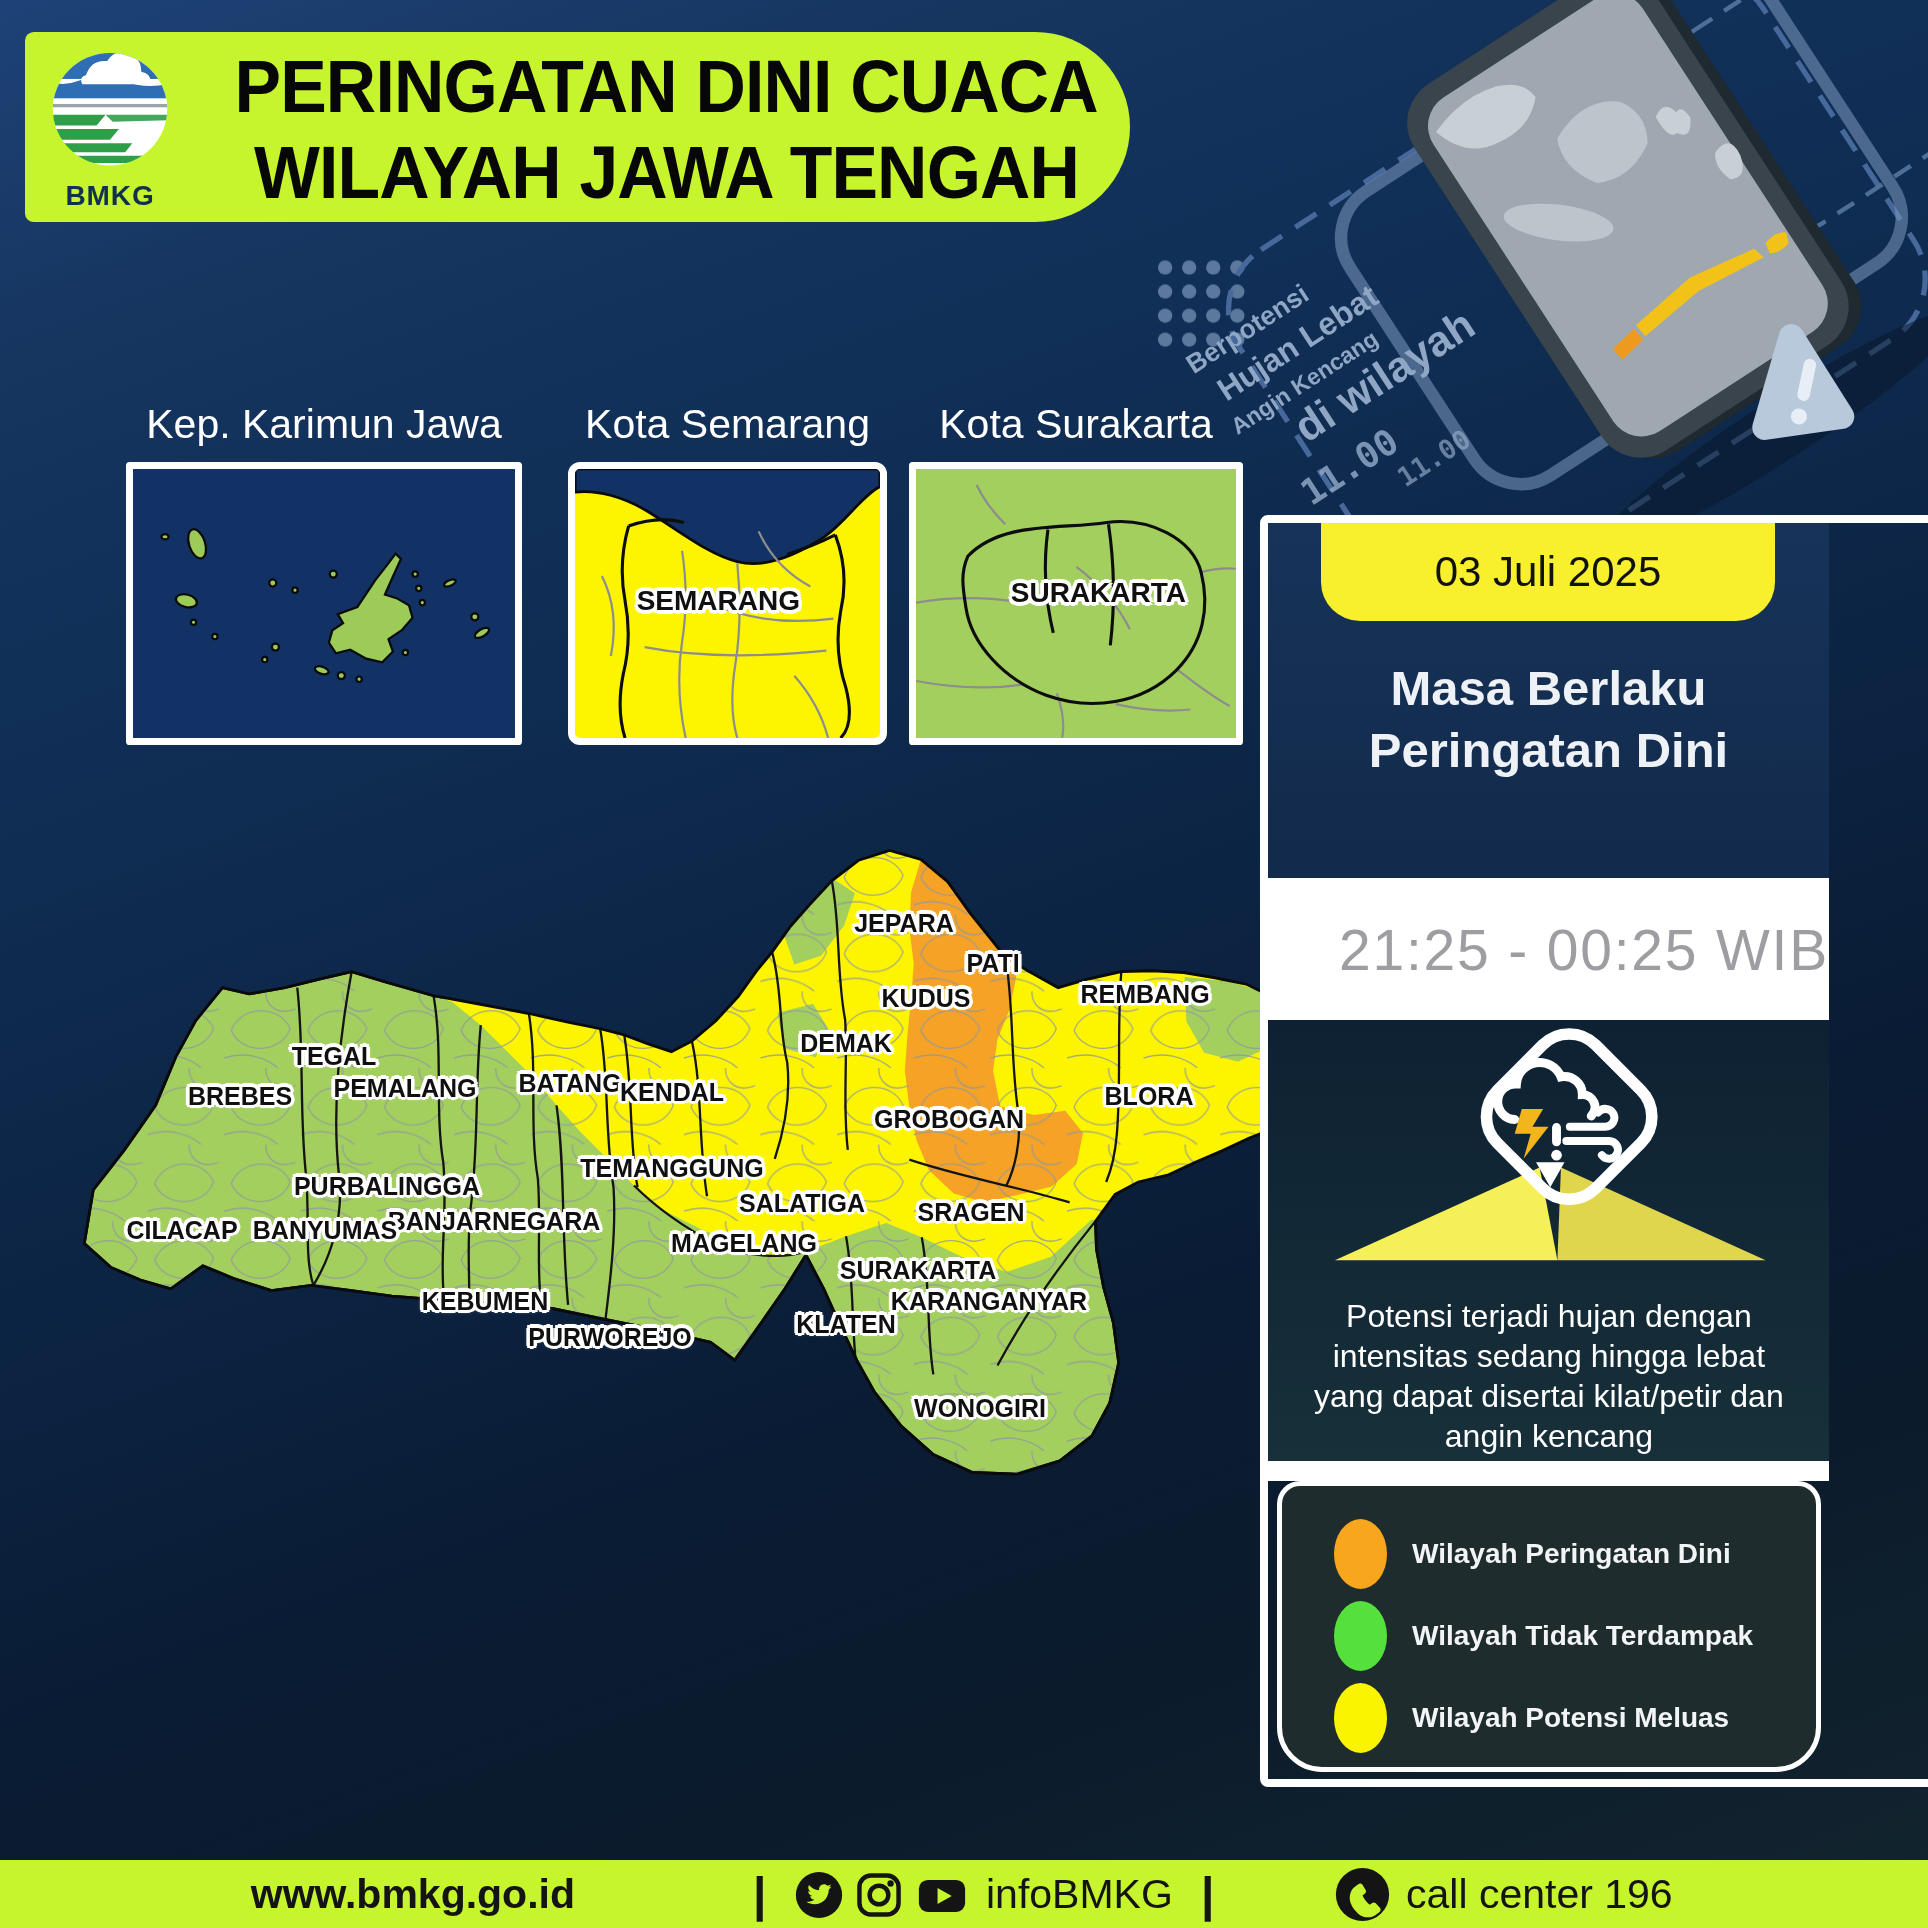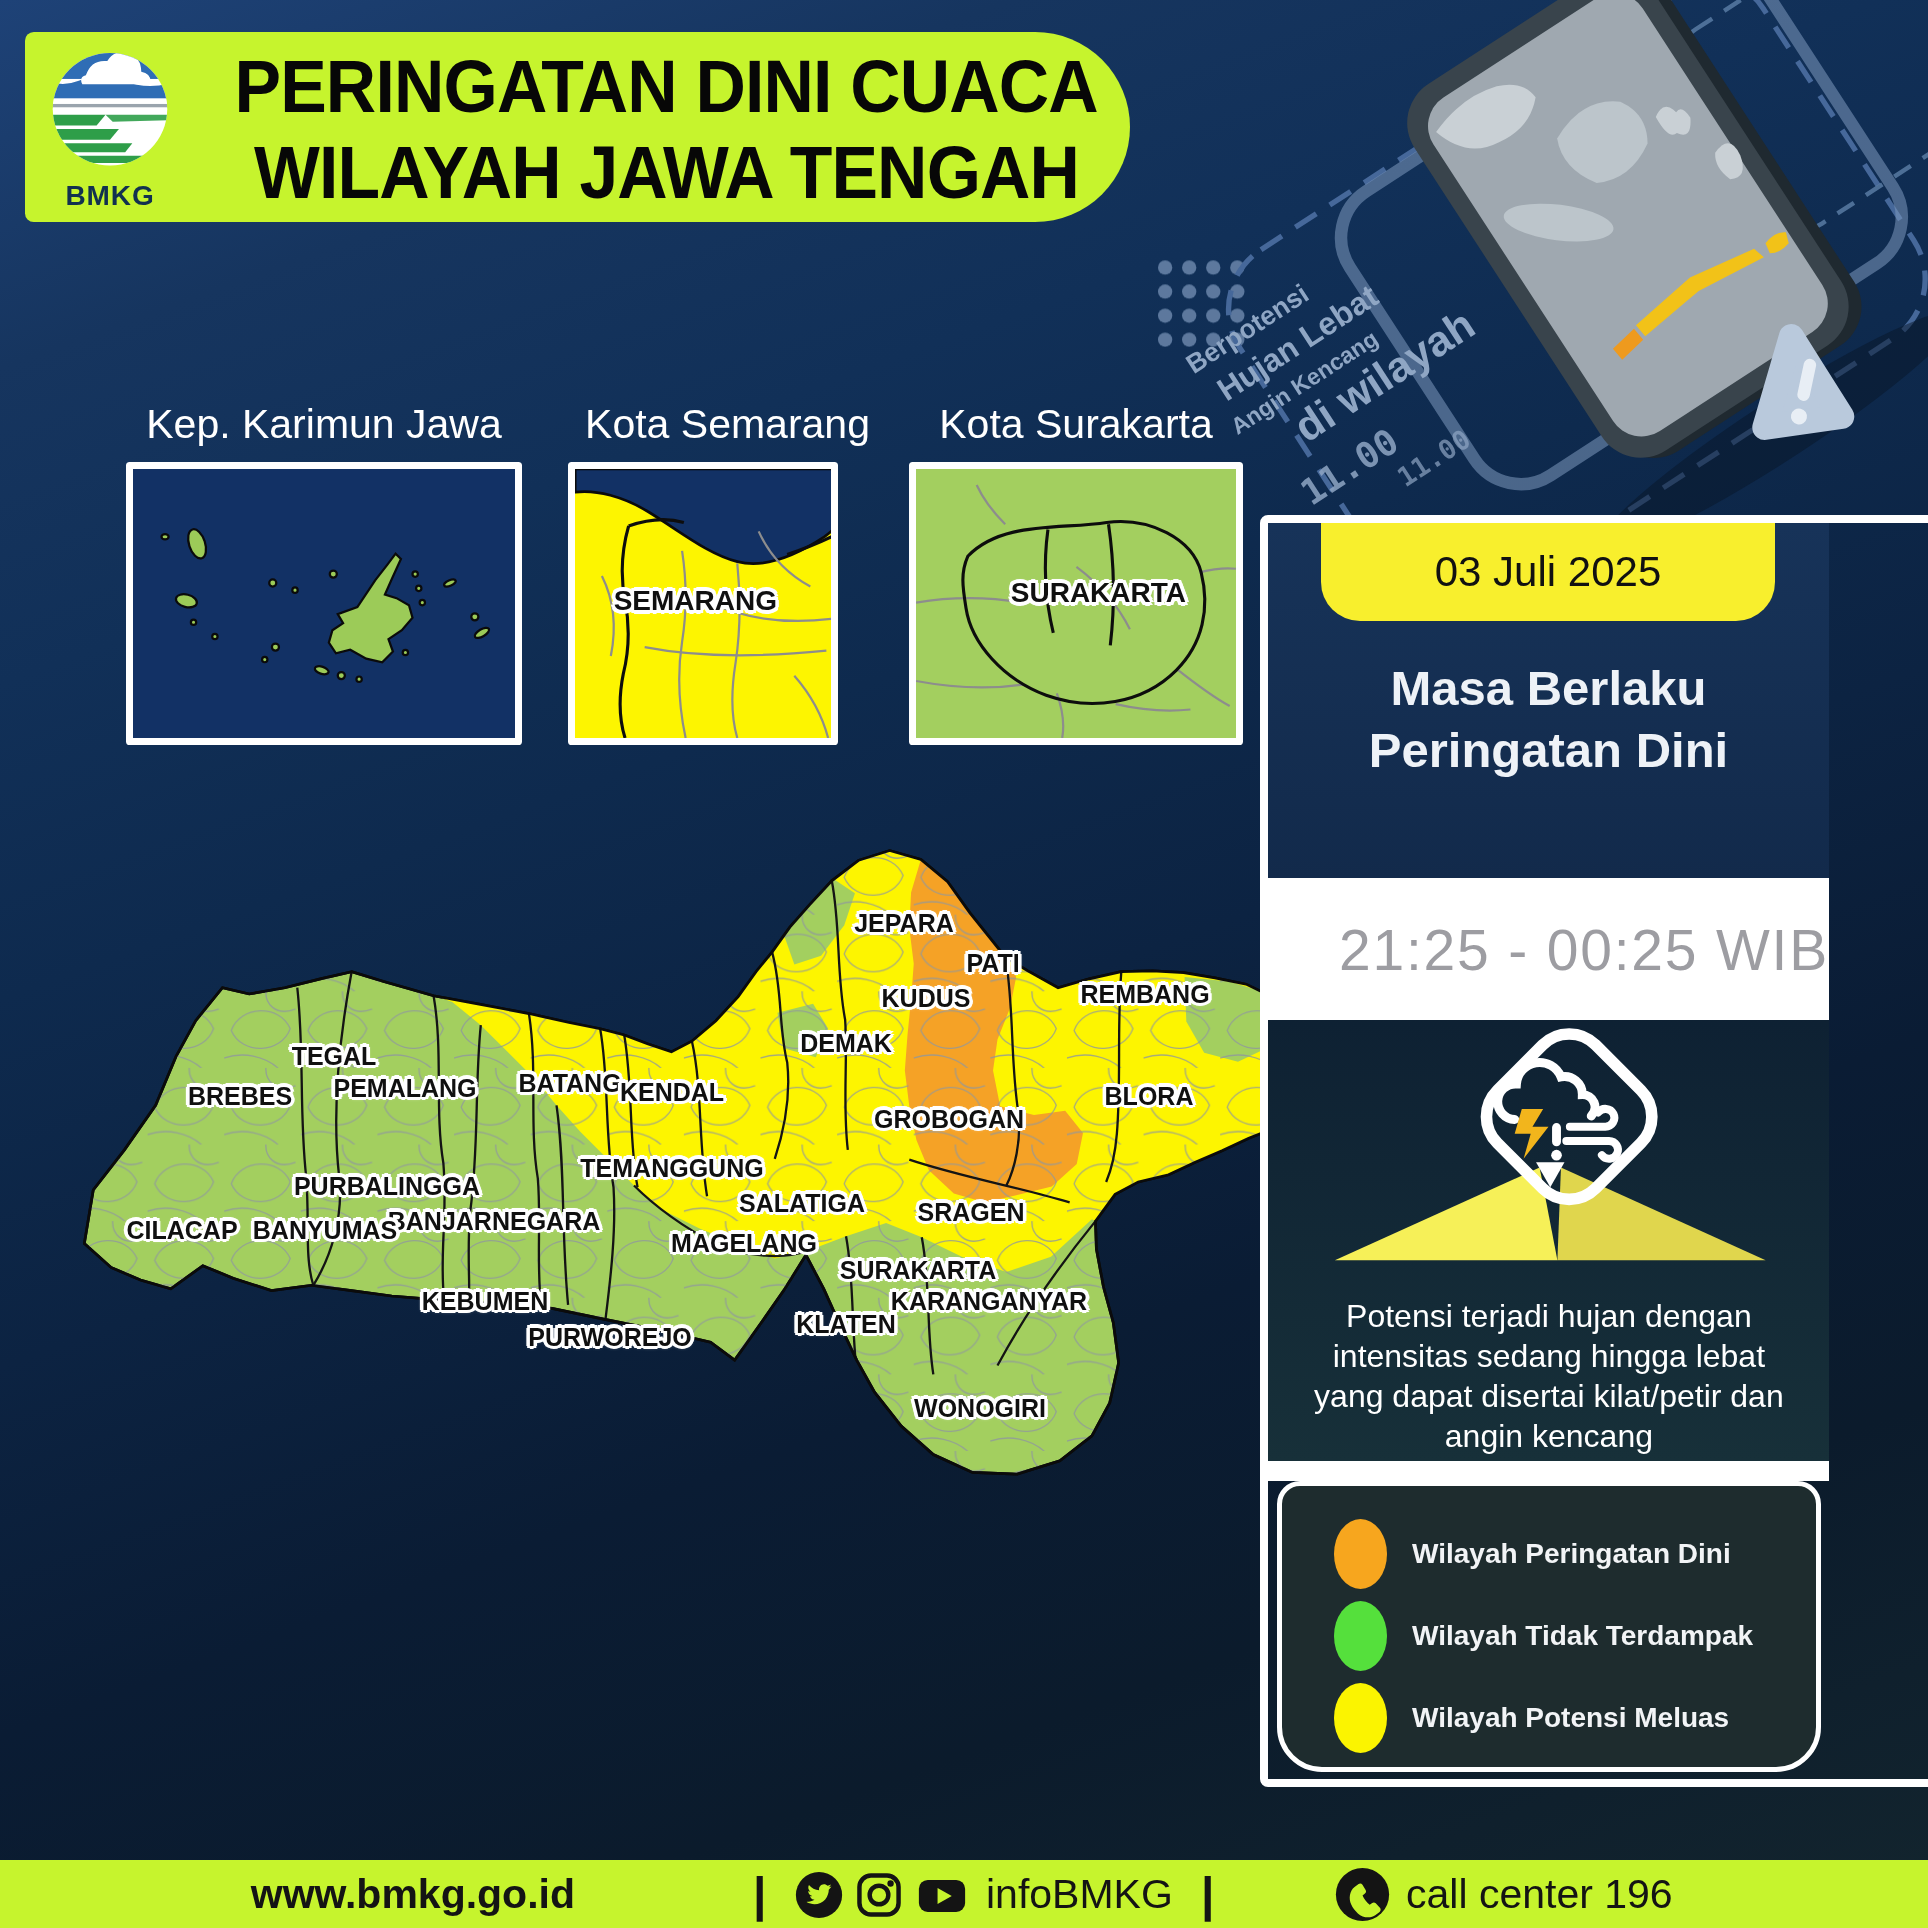--- a/index.html
+++ b/index.html
@@ -214,21 +214,21 @@
         <circle cx="160" cy="200" r="4"></circle>
           <circle cx="148" cy="214" r="3"></circle>
         <ellipse cx="212" cy="226" rx="8" ry="4" transform="rotate(18 212 226)"></ellipse>
         <circle cx="234" cy="232" r="4"></circle>
           <circle cx="254" cy="236" r="3"></circle>
         <circle cx="306" cy="206" r="3"></circle>
       </g>
     </svg>
   </div>
 
-  <div class="inset-box" style="left:568px;width:270px;background:#fdf500;">
+  <div class="inset-box" style="left:568px;width:319px;background:#fdf500;border-radius:12px;">
     <svg width="305" height="269" viewBox="0 0 342 302">
       <path d="M0,0 H342 V20 C322,30 305,58 280,76 C250,96 214,112 182,104 C148,95 118,70 82,48 C54,31 24,23 0,26 Z" fill="#123165" stroke="#0b0b0b" stroke-width="3"></path>
       <g fill="none" stroke="#8d8d8d" stroke-width="2.5">
         <path d="M120,92 q8,52 0,102 q-8,52 4,108"></path>
         <path d="M182,106 q6,60 -2,112 q-8,50 2,84"></path>
         <path d="M150,150 q62,28 140,18"></path>
         <path d="M78,200 q82,16 204,4"></path>
         <path d="M206,70 q18,40 58,62"></path>
         <path d="M246,232 q28,32 38,70"></path>
         <path d="M30,120 q20,40 10,90"></path>

